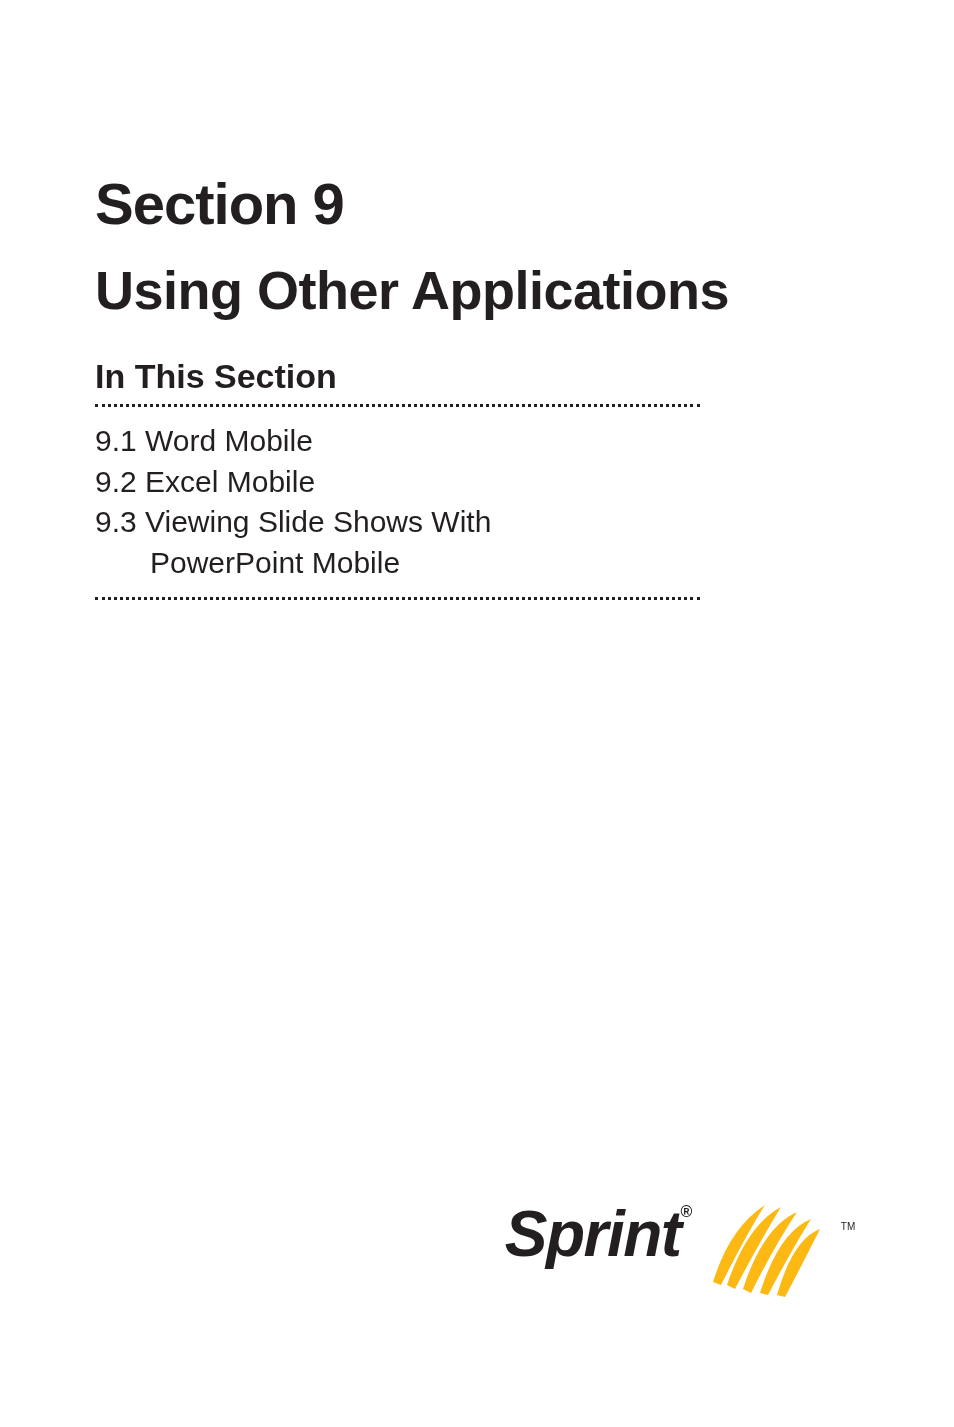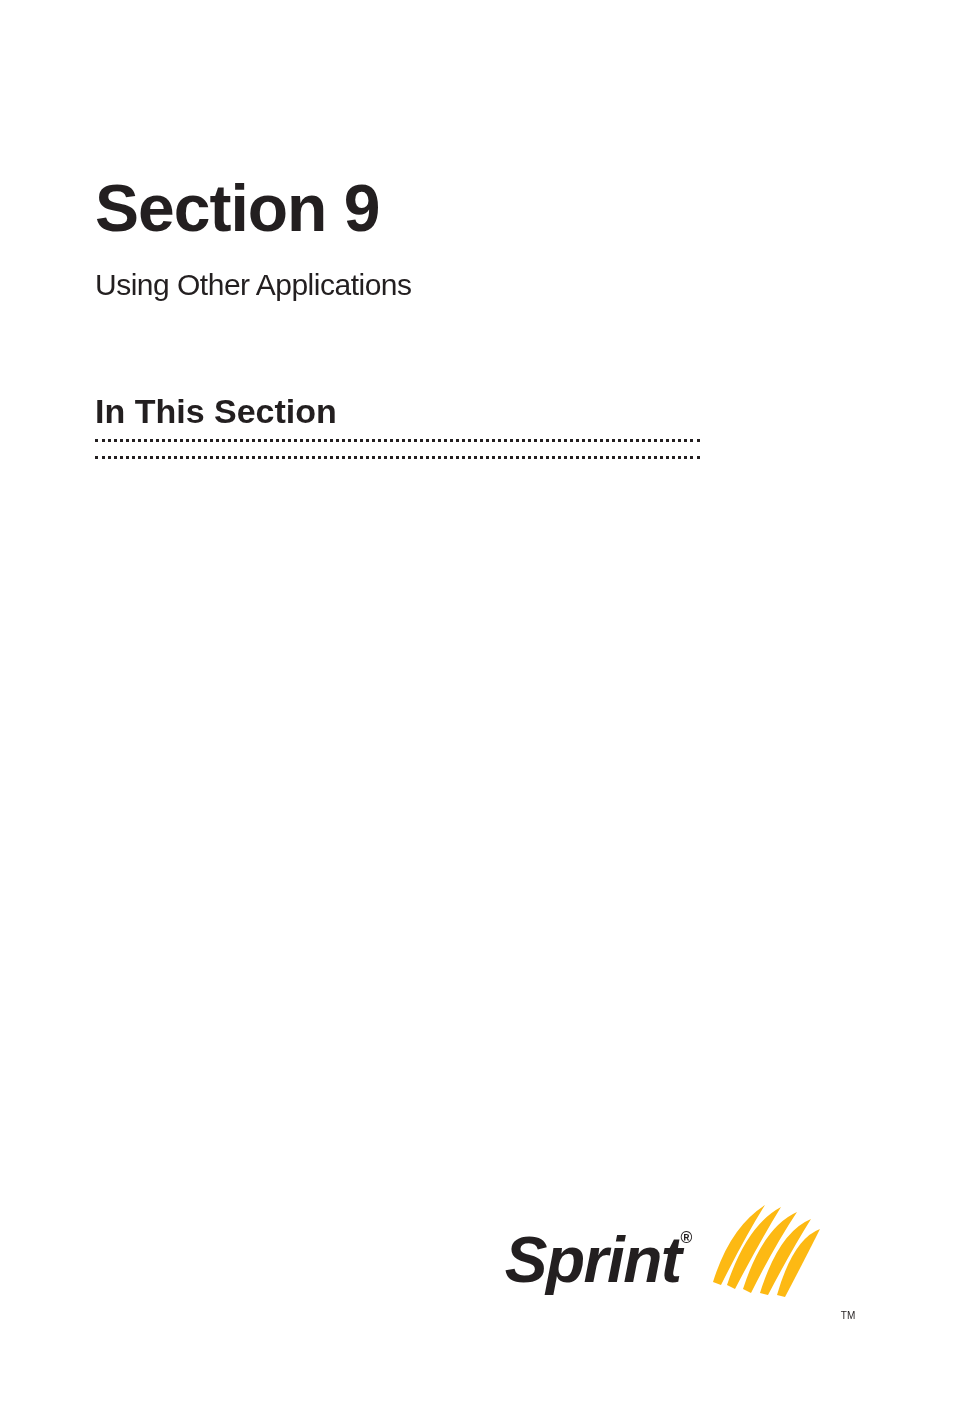--- a/index.html
+++ b/index.html
@@ -12,30 +12,30 @@
       height: 1427px;
       background: white;
       font-family: "Myriad Pro", "Segoe UI", Arial, sans-serif;
       position: relative;
       color: #231f20;
     }
     .content {
       padding: 170px 95px 0 95px;
     }
     .section-number {
-      font-size: 66px;
+      font-size: 58px;
       font-weight: bold;
       letter-spacing: -1px;
       margin-bottom: 22px;
     }
     .section-title {
-      font-size: 30px;
-      font-weight: normal;
+      font-size: 54px;
+      font-weight: bold;
       letter-spacing: -0.5px;
-      margin-bottom: 90px;
+      margin-bottom: 36px;
     }
     .subsection-header {
       font-size: 34px;
       font-weight: bold;
       margin-bottom: 8px;
     }
     .dotted-rule {
       border: none;
       border-top: 3px dotted #231f20;
       width: 605px;
@@ -55,21 +55,21 @@
     }
     .logo-wrap {
       position: absolute;
       bottom: 130px;
       right: 95px;
       width: 360px;
       text-align: center;
     }
     .sprint-logo {
       display: inline-flex;
-      align-items: flex-end;
+      align-items: flex-start;
       gap: 14px;
     }
     .sprint-text {
       font-size: 64px;
       font-weight: 600;
       letter-spacing: -1.5px;
       color: #231f20;
       font-family: "Helvetica Neue", Arial, sans-serif;
       font-style: italic;
       position: relative;
@@ -96,20 +96,26 @@
 </head>
 <body>
 
 <div class="content">
   <div class="section-number">Section 9</div>
   <div class="section-title">Using Other Applications</div>
 
   <div class="subsection-header">In This Section</div>
   <hr class="dotted-rule">
 
+  <ul class="toc-list">
+    <li>9.1  Word Mobile</li>
+    <li>9.2  Excel Mobile</li>
+    <li>9.3  Viewing Slide Shows With</li>
+    <li class="indent">PowerPoint Mobile</li>
+  </ul>
 
   <hr class="dotted-rule">
 </div>
 
 <div class="logo-wrap">
   <div class="sprint-logo">
     <span class="sprint-text">
       <span>Sprint</span><span class="reg">®</span>
     </span>
     <svg class="fan" viewBox="0 0 120 100">

